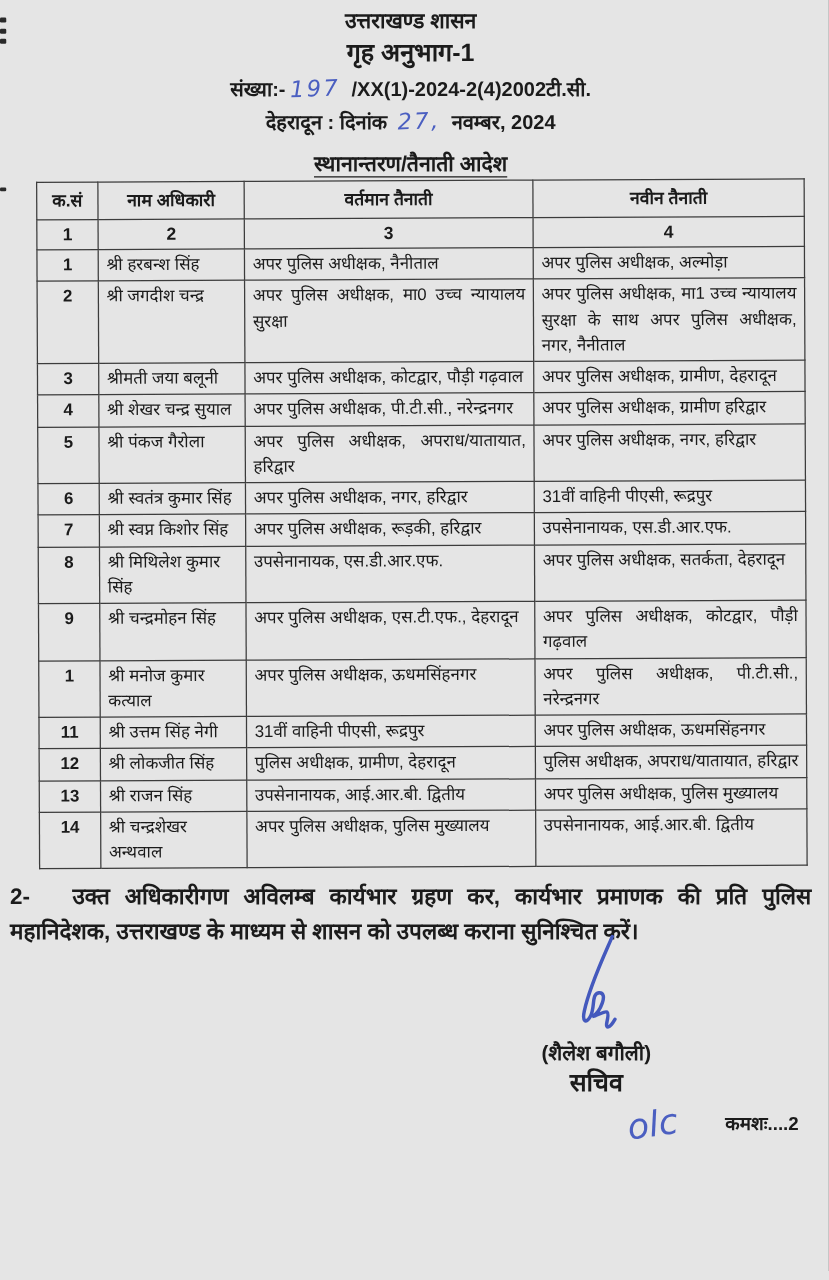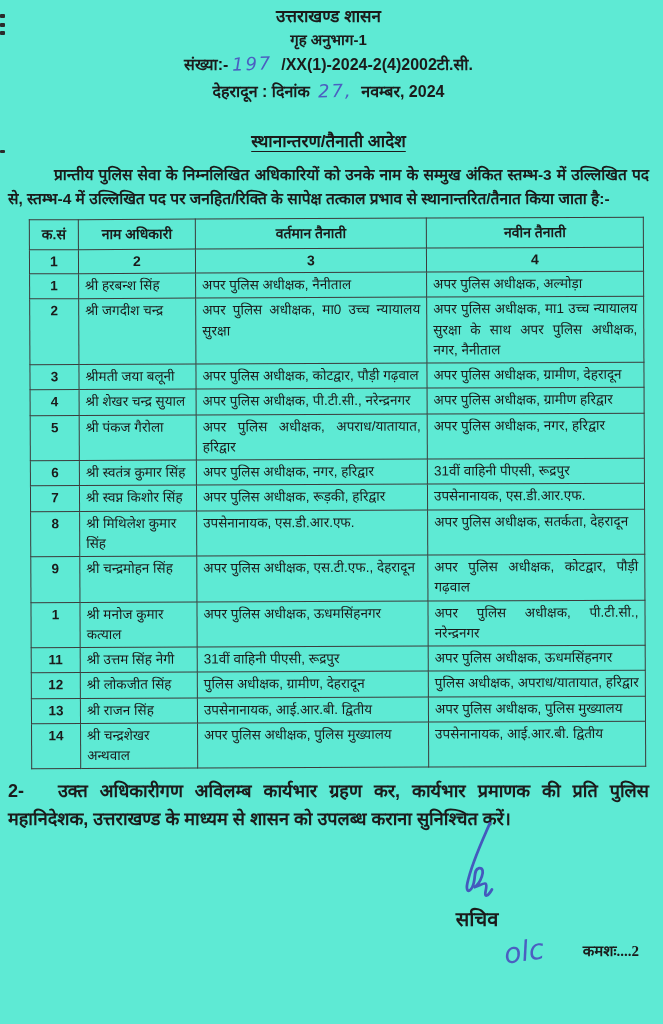--- a/index.html
+++ b/index.html
@@ -1,51 +1,51 @@
 <!DOCTYPE html>
 <html lang="hi"><head>
 <meta charset="utf-8">
 <style>
   html,body{margin:0;padding:0;background:#9a9a9a;}
   .page{
     position:relative;
     width:663px;height:1024px;
     margin:0 auto;
-    background:#5eead4;
+    background:#e5e5e5;
     color:#1b1b1b;
     font-family:"Liberation Sans", sans-serif;
     box-sizing:border-box;
     padding:5px 14px 0 8px;
     overflow:hidden;
   }
   
   .edge-tick{position:absolute;left:0;width:5px;height:4px;background:#2a2a2a;border-radius:1px;}
   .t1{top:14px;}.t2{top:23px;}.t3{top:31px;}.t4{top:150px;height:3px;}
 
   .center{text-align:center;}
   header{line-height:1.42;}
   .org{font-size:17px;font-weight:bold;}
-  .section{font-size:15px;font-weight:bold;}
+  .section{font-size:20px;font-weight:bold;}
   .refline,.dateline{font-size:16px;font-weight:bold;margin-top:1px;}
   .hw{
     color:#4b5fc1;
     font-style:italic;
     font-family:"DejaVu Sans", sans-serif;
     font-weight:normal;
     letter-spacing:2px;
     font-size:18px;
     display:inline-block;
     transform:rotate(-2deg);
     padding:0 4px;
   }
   .order-title{
     font-size:17px;font-weight:bold;
     text-decoration:underline;
     text-underline-offset:4px;
-    margin-top:26px;
+    margin-top:9px;
   }
   .intro{
     font-size:15.5px;font-weight:bold;
     line-height:1.52;
     text-align:justify;
     margin:9px 0 8px 0;
     text-indent:46px;
   }
   table.transfer{
     border-collapse:collapse;
@@ -87,21 +87,21 @@
     display:flex;justify-content:flex-end;align-items:flex-start;
     gap:38px;margin:4px 10px 0 0;
   }
   .initials{
     color:#4b5fc1;font-style:italic;
     font-family:"DejaVu Sans", sans-serif;
     font-size:28px;line-height:1;
     transform:rotate(-8deg);
     margin-top:2px;
   }
-  .cont{font-size:15px;font-weight:bold;margin-top:4px;font-family:Liberation Serif, serif;}
+  .cont{font-size:15px;font-weight:bold;margin-top:4px;}
 </style>
 </head>
 <body>
 
 <div class="page">
 
   <div class="edge-tick t1"></div>
   <div class="edge-tick t2"></div>
   <div class="edge-tick t3"></div>
   <div class="edge-tick t4"></div>
@@ -114,21 +114,20 @@
       <span>/XX(1)-2024-2(4)2002टी.सी.</span>
     </div>
     <div class="dateline">
       <span>देहरादून : दिनांक</span>
       <span class="hw">27,</span>
       <span>नवम्बर, 2024</span>
     </div>
     <div class="order-title">स्थानान्तरण/तैनाती आदेश</div>
   </header>
 
-  <p class="intro">प्रान्तीय पुलिस सेवा के निम्नलिखित अधिकारियों को उनके नाम के सम्मुख अंकित स्तम्भ-3 में उल्लिखित पद से, स्तम्भ-4 में उल्लिखित पद पर जनहित/रिक्ति के सापेक्ष तत्काल प्रभाव से स्थानान्तरित/तैनात किया जाता है:-</p>
 
   <table class="transfer">
     <thead>
       <tr>
         <th>क.सं</th>
         <th>नाम अधिकारी</th>
         <th>वर्तमान तैनाती</th>
         <th>नवीन तैनाती</th>
       </tr>
       <tr class="colnum">
@@ -227,20 +226,21 @@
   </table>
 
   <p class="closing">
     <span class="pnum">2-</span><span>उक्त अधिकारीगण अविलम्ब कार्यभार ग्रहण कर, कार्यभार प्रमाणक की प्रति पुलिस महानिदेशक, उत्तराखण्ड के माध्यम से शासन को उपलब्ध कराना सुनिश्चित करें।</span>
   </p>
 
   <div class="sig-block">
     <svg class="sig-ink" width="64" height="92" viewBox="0 0 60 86" aria-hidden="true">
       <path d="M42 3 C36 17 25 40 21 59 C19.5 66 22 69 25.5 63 C29.5 56 26 46 32 45 C39.5 44.5 33 60 27 63 C35 61 41 54 38 67 C36.8 72.5 40 72 44 65" fill="none" stroke="#4459bd" stroke-width="2.6" stroke-linecap="round"></path>
     </svg>
+    <div class="sig-name">(शैलेश बगौली)</div>
     <div class="sig-desig">सचिव</div>
   </div>
 
   <div class="bottom-row">
     <span class="initials">olc</span>
     <span class="cont">कमशः....2</span>
   </div>
 
 </div>
 

